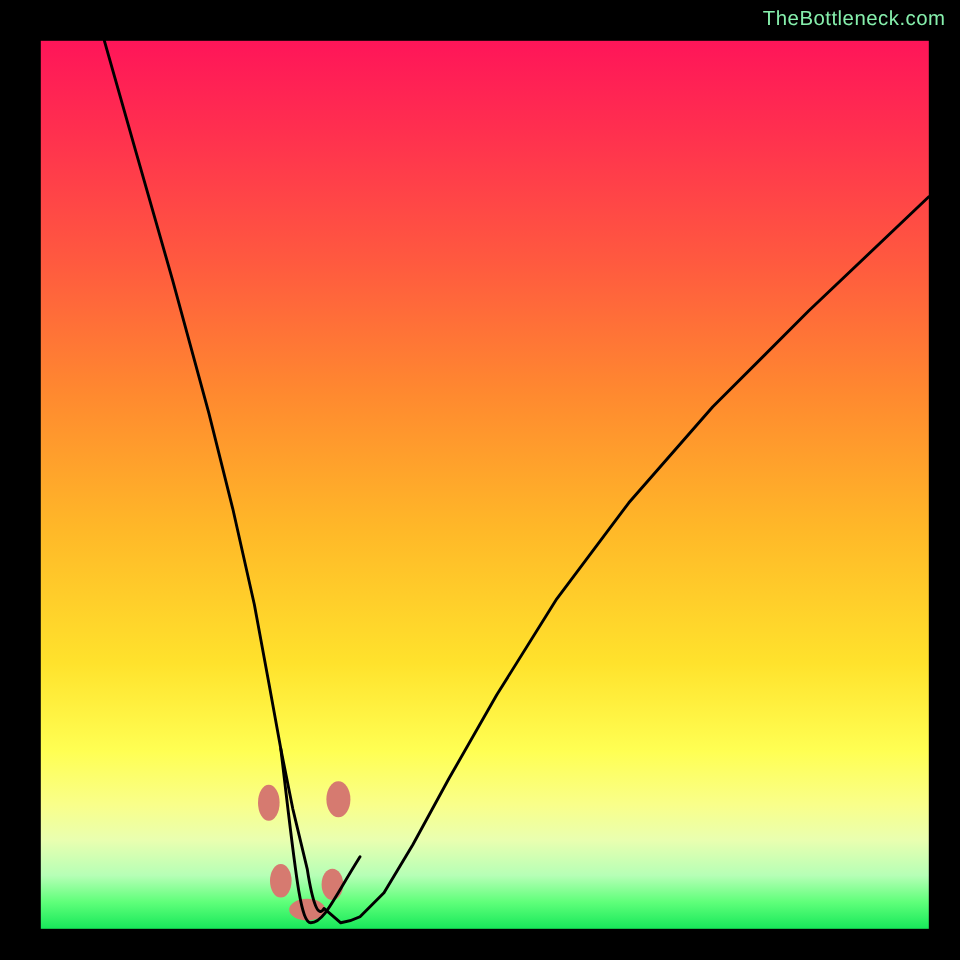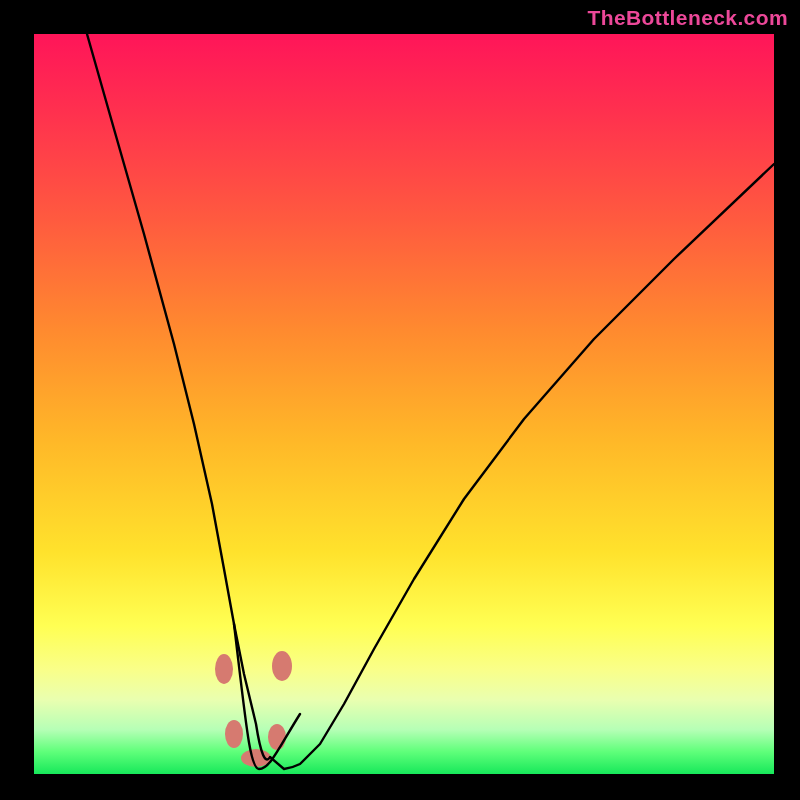--- a/index.html
+++ b/index.html
@@ -36,24 +36,24 @@
       #e9ffb0 90%,
       #b6ffb6 94%,
       #5fff7a 97%,
       #17e85a 100%
     );
   }
   .watermark {
     position: absolute;
     top: 6px;
     right: 12px;
-    color: #ec4899;
-    font-size: 21px;
+    color: #86efac;
+    font-size: 17px;
     letter-spacing: 0.4px;
-    font-weight: 700;
+    font-weight: 400;
   }
   svg.curve {
     position: absolute;
     left: 0;
     top: 0;
     width: 740px;
     height: 740px;
     overflow: visible;
   }
 </style>

